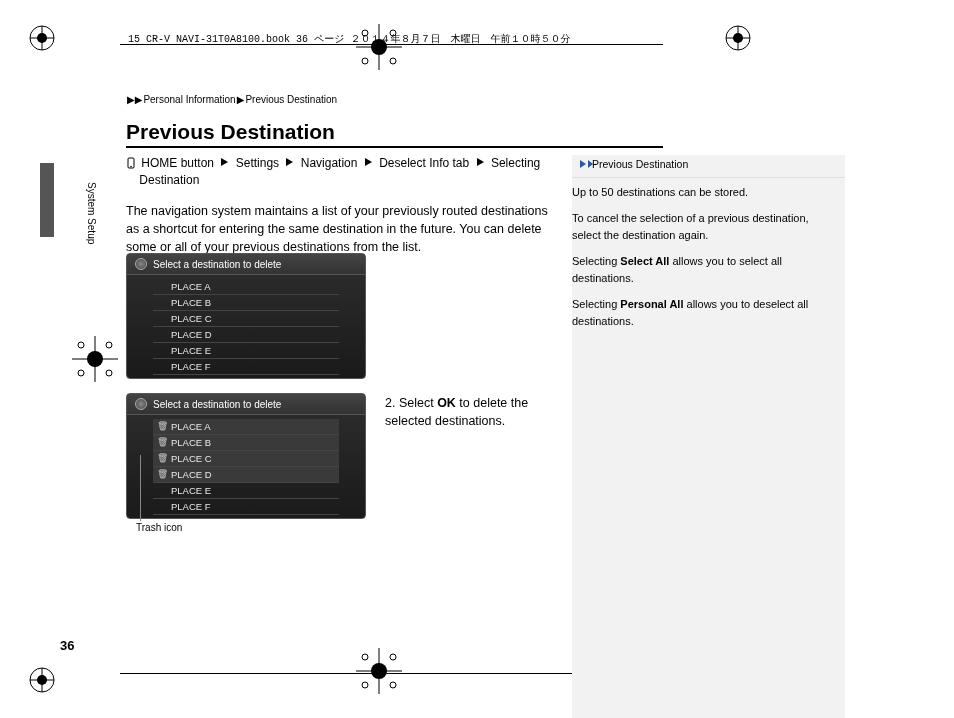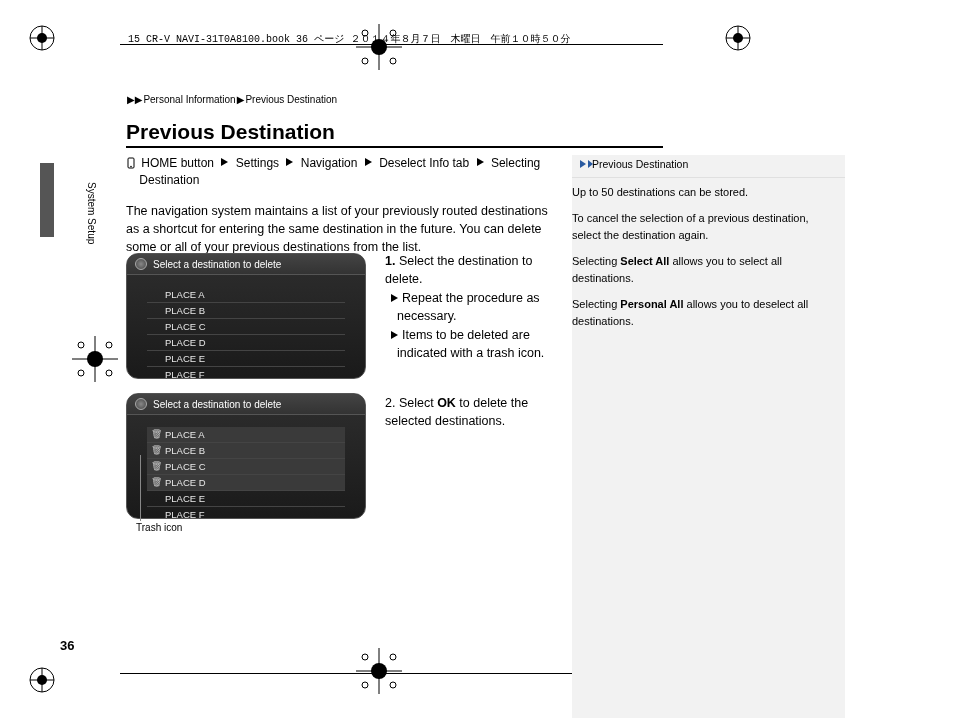--- a/index.html
+++ b/index.html
@@ -24,24 +24,24 @@
   .path{font-size:12px}
   .path b{font-weight:normal}
   .tri{display:inline-block;width:0;height:0;border-top:4px solid transparent;border-bottom:4px solid transparent;border-left:7px solid #000;margin:0 4px;vertical-align:1px}
   .body{margin-top:12px;font-size:12.5px}
   .steps{position:absolute;left:385px;top:253px;width:175px;font-size:12.5px;line-height:1.4}
   .steps .n{font-weight:bold}
   .sub{padding-left:12px;text-indent:-10px;margin-top:2px}
   .sub .tri{vertical-align:0px}
   .steps2{position:absolute;left:385px;top:395px;width:175px;font-size:12.5px;line-height:1.4}
   
-  .shot{background:linear-gradient(#2e2e2e,#1a1a1a);border:1px solid #555;border-radius:12px;color:#ddd;font-size:10px;overflow:hidden}
+  .shot{background:linear-gradient(#2e2e2e,#1a1a1a);border:1px solid #555;border-radius:4px;color:#ddd;font-size:10px;overflow:hidden}
   .shot .title{padding:4px 8px;background:linear-gradient(#444,#333);border-bottom:1px solid #555;color:#fff;font-size:10px}
   .shot .title::before{content:"";display:inline-block;width:10px;height:10px;border:1px solid #aaa;border-radius:50%;margin-right:6px;vertical-align:-2px;background:radial-gradient(#888,#444)}
-  .shot ul{list-style:none;margin:8px;padding:4px 12px}
+  .shot ul{list-style:none;margin:0;padding:4px 26px}
   .shot li{padding:2px 18px;border-bottom:1px solid #444;color:#e8e8e8;font-size:9.5px}
   .shot1{position:absolute;left:126px;top:253px;width:238px;height:124px}
   .shot2{position:absolute;left:126px;top:393px;width:238px;height:124px}
   .shot2 li.sel{background:#3a3a3a;position:relative}
   .shot2 li .trash{position:absolute;left:4px;top:2px;font-size:9px;color:#ccc}
   .caption{position:absolute;left:136px;top:522px;font-size:10px}
   .trashline{position:absolute;left:140px;top:455px;width:1px;height:66px;background:#888}
   
   .sidetab{position:absolute;left:40px;top:163px;width:14px;height:74px;background:#555}
   .sidelabel{position:absolute;left:86px;top:182px;font-size:10px;writing-mode:vertical-rl;text-orientation:mixed}
@@ -165,25 +165,20 @@
       <li class="sel"><span class="trash">🗑</span><span>PLACE C</span></li>
       <li class="sel"><span class="trash">🗑</span><span>PLACE D</span></li>
       <li>PLACE E</li>
       <li>PLACE F</li>
     </ul>
 
   </div>
   <div class="trashline"></div>
   <div class="caption">Trash icon</div>
 
-  <div class="steps">
-    <span class="n">1.</span> <span>Select the destination to delete.</span>
-    <div class="sub"><span class="tri"></span><span>Repeat the procedure as necessary.</span></div>
-    <div class="sub"><span class="tri"></span><span>Items to be deleted are indicated with a trash icon.</span></div>
-  </div>
   <div class="steps2">
     <span class="n">2.</span> <span>Select </span><b>OK</b><span> to delete the selected destinations.</span>
   </div>
 
   <div class="sidebox">
     <div class="head"><span class="dbl-tri"></span><span>Previous Destination</span></div>
     <p>Up to 50 destinations can be stored.</p>
     <p>To cancel the selection of a previous destination, select the destination again.</p>
     <p><span>Selecting </span><b>Select All</b><span> allows you to select all destinations.</span></p>
     <p><span>Selecting </span><b>Personal All</b><span> allows you to deselect all destinations.</span></p>

